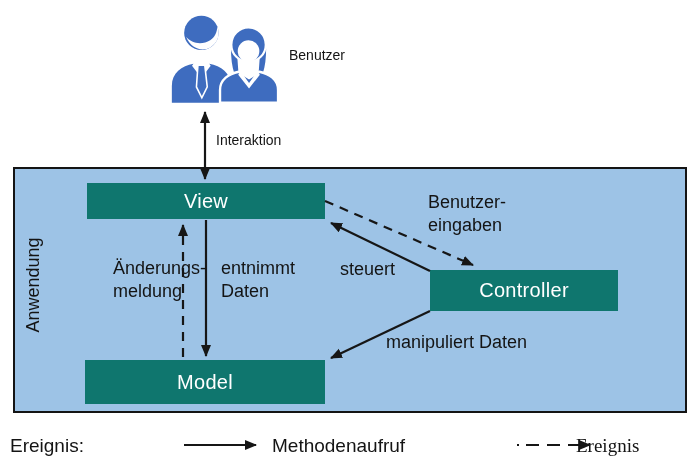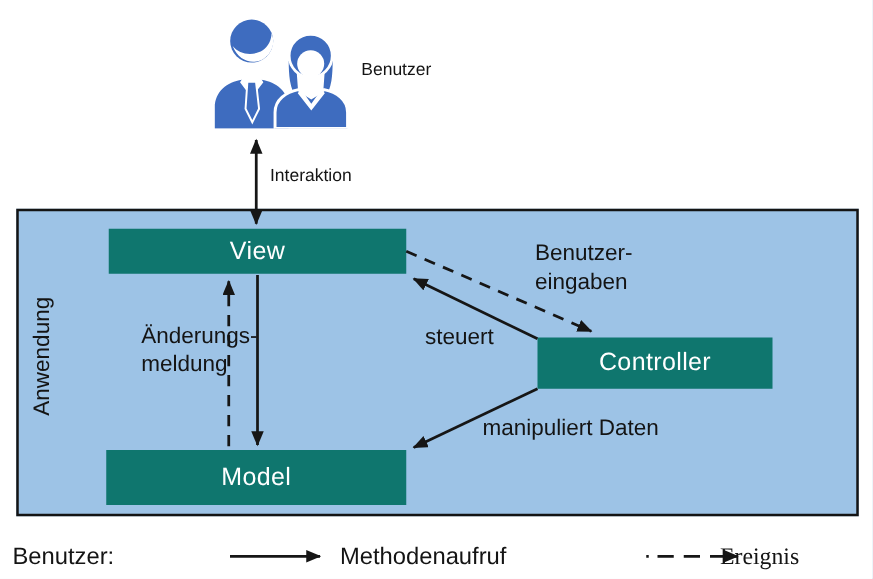--- a/index.html
+++ b/index.html
@@ -86,29 +86,33 @@
 
   <div class="abs lbl lbl-big" style="left:289px;top:44px;">Benutzer</div>
 
   <div class="abs lbl lbl-big" style="left:216px;top:129px;">Interaktion</div>
 
   <div class="abs lbl" style="left:77px;top:257px;margin-left:36px;">
     <div>Änderungs-</div>
     <div>meldung</div>
   </div>
 
+  <div class="abs lbl" style="left:221px;top:257px;">
+    <div>entnimmt</div>
+    <div>Daten</div>
+  </div>
 
   <div class="abs lbl" style="left:340px;top:258px;">steuert</div>
 
   <div class="abs lbl" style="left:428px;top:191px;">
     <div>Benutzer-</div>
     <div>eingaben</div>
   </div>
 
   <div class="abs lbl" style="left:386px;top:331px;">manipuliert Daten</div>
 
   <div class="legend-row">
-    <div class="abs lbl" style="left:10px;top:434px;">Benutzer:</div>
+    <div class="abs lbl" style="left:10px;top:434px;">Ereignis:</div>
     <div class="abs lbl" style="left:272px;top:434px;">Methodenaufruf</div>
     <div class="abs lbl" style="left:576px;top:434px;font-family:Liberation Serif, serif;">Ereignis</div>
   </div>
 
 </div>
 
 </body></html>

